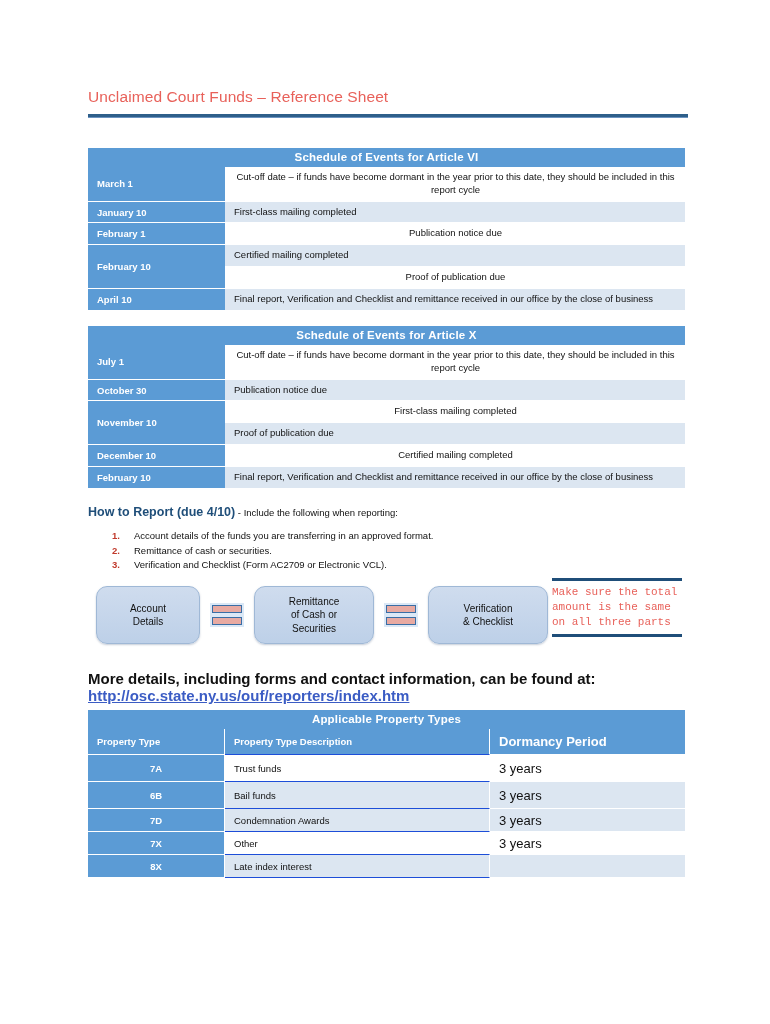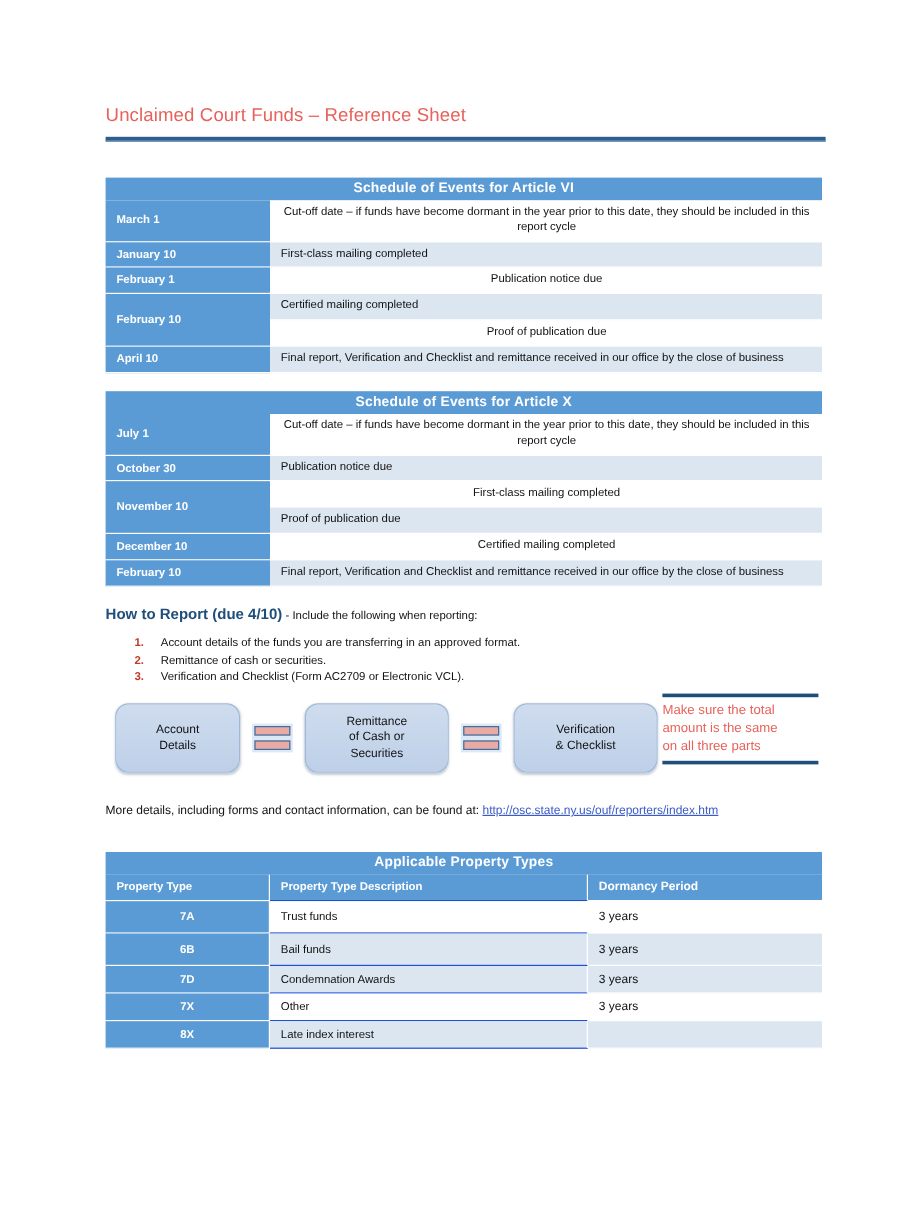--- a/index.html
+++ b/index.html
@@ -184,29 +184,31 @@
     position: absolute;
     left: 552px;
     top: 578px;
     width: 130px;
     border-top: 3px solid #1f4e79;
     border-bottom: 3px solid #1f4e79;
     padding: 4px 0 4px 0;
     color: #e8615a;
     font-size: 11px;
     line-height: 1.35;
+    font-family: Liberation Mono, monospace;
   }
 
   
   .moreinfo {
     position: absolute;
     left: 88px;
     top: 670px;
-    font-size: 10px;
-    color: #111111;
+    font-size: 15px;
+    color: #111111;
+    font-weight: bold;
   }
   .moreinfo a {
     color: #3b5cc4;
     text-decoration: underline;
   }
 
   
   .prop-table {
     position: absolute;
     left: 88px;
@@ -236,21 +238,21 @@
     font-size: 9.5px;
     padding: 5px 9px;
     display: flex;
     align-items: center;
   }
   .prop-c3 {
     width: 195px;
     min-width: 195px;
     box-sizing: border-box;
     border-bottom: 1px solid #ffffff;
-    font-size: 10px;
+    font-size: 13px;
     padding: 5px 9px;
     display: flex;
     align-items: center;
   }
   .prop-colhead .prop-c1,
   .prop-colhead .prop-c2,
   .prop-colhead .prop-c3 {
     background: #5b9bd5;
     color: #ffffff;
     font-weight: bold;

